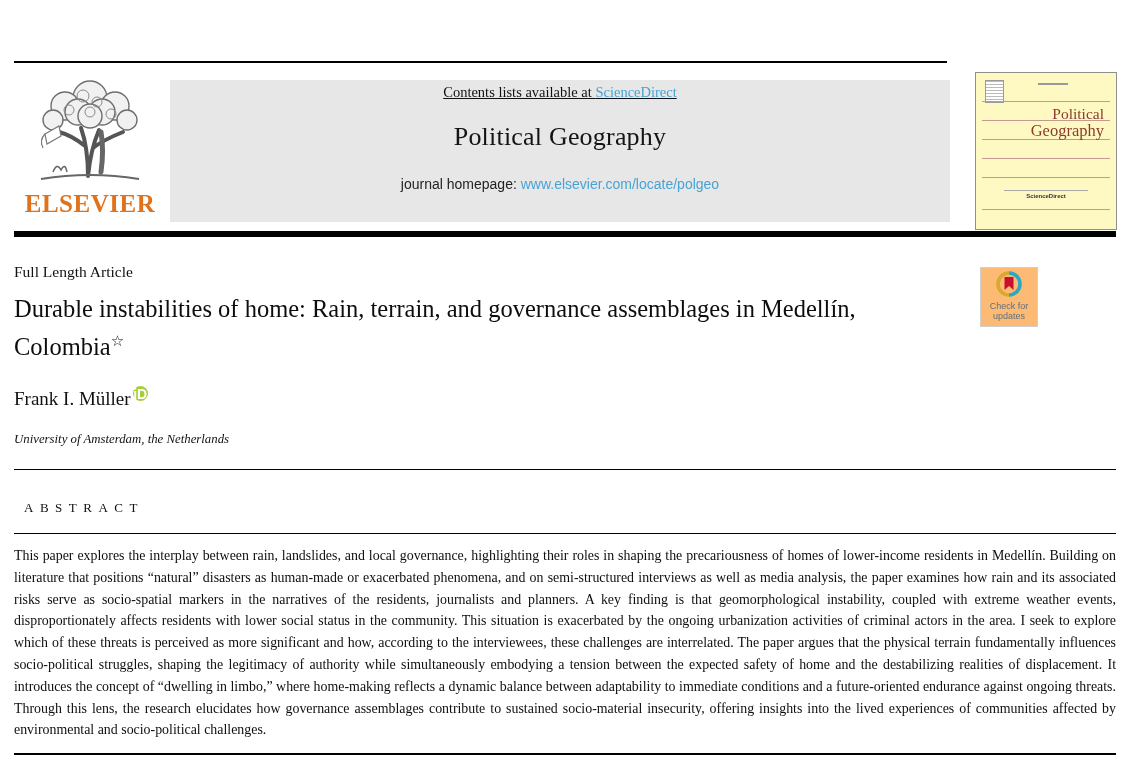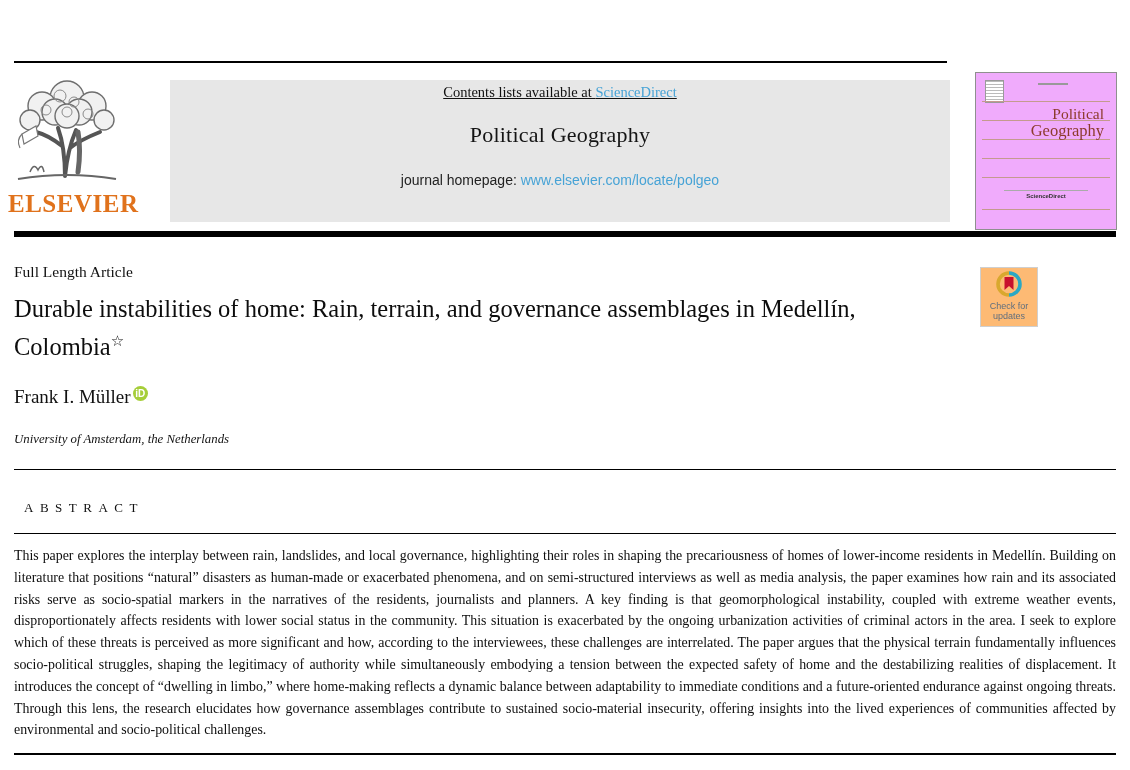--- a/index.html
+++ b/index.html
@@ -12,54 +12,54 @@
 
   
   .rule{position:absolute;left:14px;width:1102px;background:#000;}
   .top-rule{top:61px;height:1.5px;width:933px;}
   .thick-rule{top:231px;height:6px;}
   .rule-abstract-top{top:469px;height:1.2px;}
   .rule-abstract-mid{top:533px;height:1.2px;}
   .rule-bottom{top:753px;height:1.5px;}
 
   
-  .logo-col{position:absolute;top:72px;left:8px;width:152px;text-align:left;}
+  .logo-col{position:absolute;top:72px;left:14px;width:152px;text-align:center;}
   .elsevier-text{margin-top:2px;font-size:25px;font-weight:600;letter-spacing:.5px;
                  color:var(--elsevier_orange,#e0721c);font-family:"Liberation Serif",serif;}
   .banner{position:absolute;top:80px;left:170px;width:780px;height:142px;
           background:#e7e7e7;text-align:center;}
   .contents-line{margin-top:4px;font-size:14.5px;color:#111;text-decoration:underline;}
   .link{color:var(--link_blue,#47a3d6);text-decoration:none;cursor:pointer;}
-  .banner-title{margin-top:21px;font-size:22px;color:#141414;letter-spacing:.2px;}
+  .banner-title{margin-top:21px;font-size:26px;color:#141414;letter-spacing:.2px;}
   .homepage-line{margin-top:24px;font-size:14px;color:#222;
                  font-family:"Liberation Sans",sans-serif;}
 
   
-  .cover{position:absolute;top:72px;left:975px;width:140px;height:156px;background:#f0abfc;
+  .cover{position:absolute;top:72px;left:975px;width:140px;height:156px;background:#fef9c3;
          border:1px solid #8f8f8f;}
   .cover .hline{position:absolute;left:6px;right:6px;height:1px;background:#c49a8e;}
   .cover-logo-box{position:absolute;top:7px;left:9px;width:17px;height:21px;
                   border:1px solid #9a9a9a;background:
                   repeating-linear-gradient(#bbb 0 1px,#fff 1px 3px);}
   .cover-topline{position:absolute;top:10px;left:62px;width:30px;height:2px;background:#999;}
   .cover-title{position:absolute;top:32px;left:0;right:12px;text-align:right;
                color:var(--cover_maroon,#8c3b2c);line-height:17px;font-size:15.5px;}
   .cover-title .l2{font-size:16.5px;}
   .cover-bottom-line{position:absolute;top:117px;left:28px;right:28px;height:1px;background:#aaa;}
   .cover-brand{position:absolute;top:120px;left:0;right:0;text-align:center;font-size:6px;
                font-weight:bold;color:#333;font-family:"Liberation Sans",sans-serif;}
 
   
   .article-type{position:absolute;top:263px;left:14px;font-size:15.5px;color:#111;}
   .article-title{position:absolute;top:293px;left:14px;width:945px;
                  font-size:24.5px;line-height:32px;color:#0d0d0d;}
   .article-title sup{font-size:15px;vertical-align:9px;}
   .author-line{position:absolute;top:386px;left:14px;font-size:19px;color:#111;}
   .orcid{display:inline-flex;align-items:center;justify-content:center;width:15px;height:15px;
-         border-radius:50%;background:var(--orcid_green,#a6ce39);color:#fff;font-size:10px;
+         border-radius:50%;background:var(--orcid_green,#a6ce39);color:#fff;font-size:14px;
          font-weight:bold;font-family:"Liberation Sans",sans-serif;vertical-align:6px;
          margin-left:2px;cursor:pointer;}
   .affiliation{position:absolute;top:432px;left:14px;font-style:italic;font-size:12.8px;color:#111;}
 
   
   .check-badge{position:absolute;top:267px;left:980px;width:56px;height:58px;
                background:#fdba74;border:1px solid #cfcfcf;text-align:center;cursor:pointer;}
   .check-badge svg{margin-top:3px;}
   .check-text{font-family:"Liberation Sans",sans-serif;font-size:9px;line-height:10px;
               color:#5f6e7e;}

